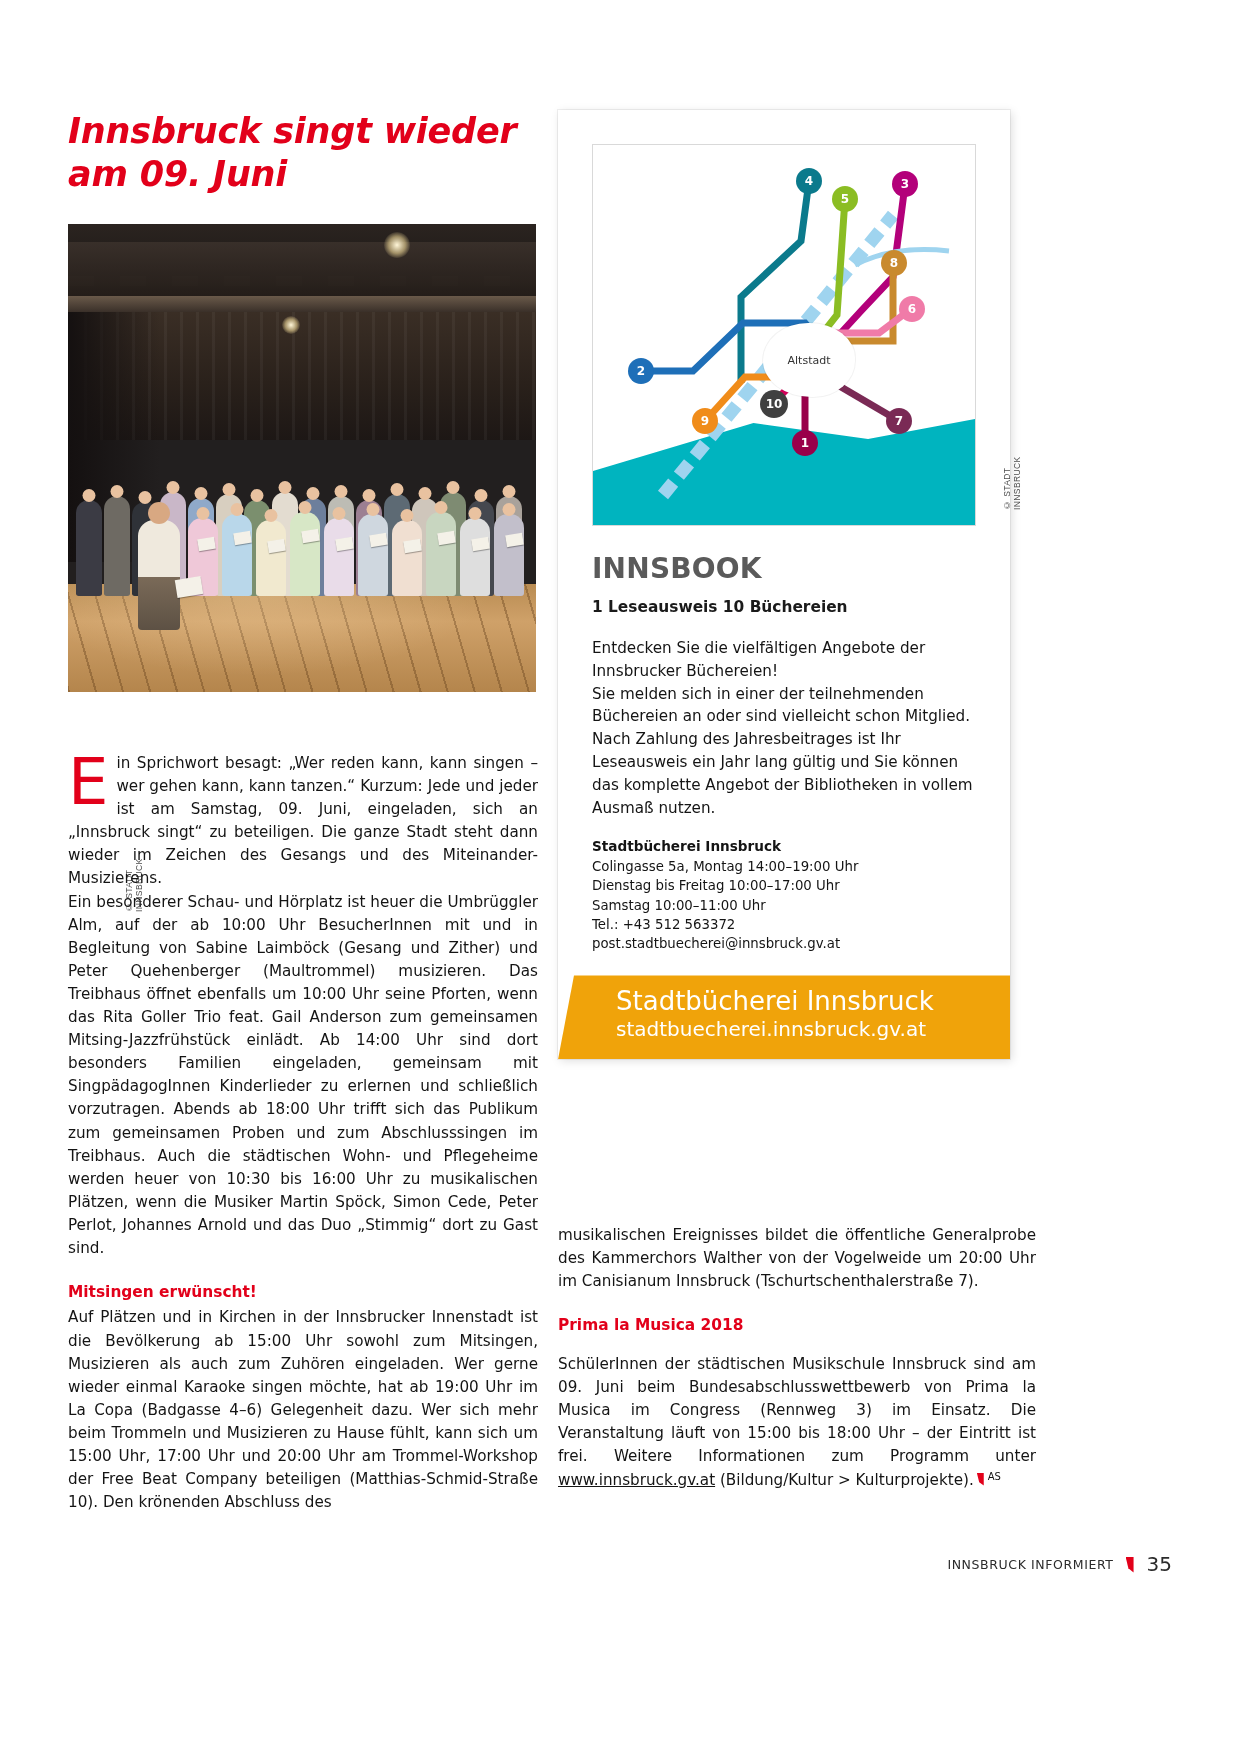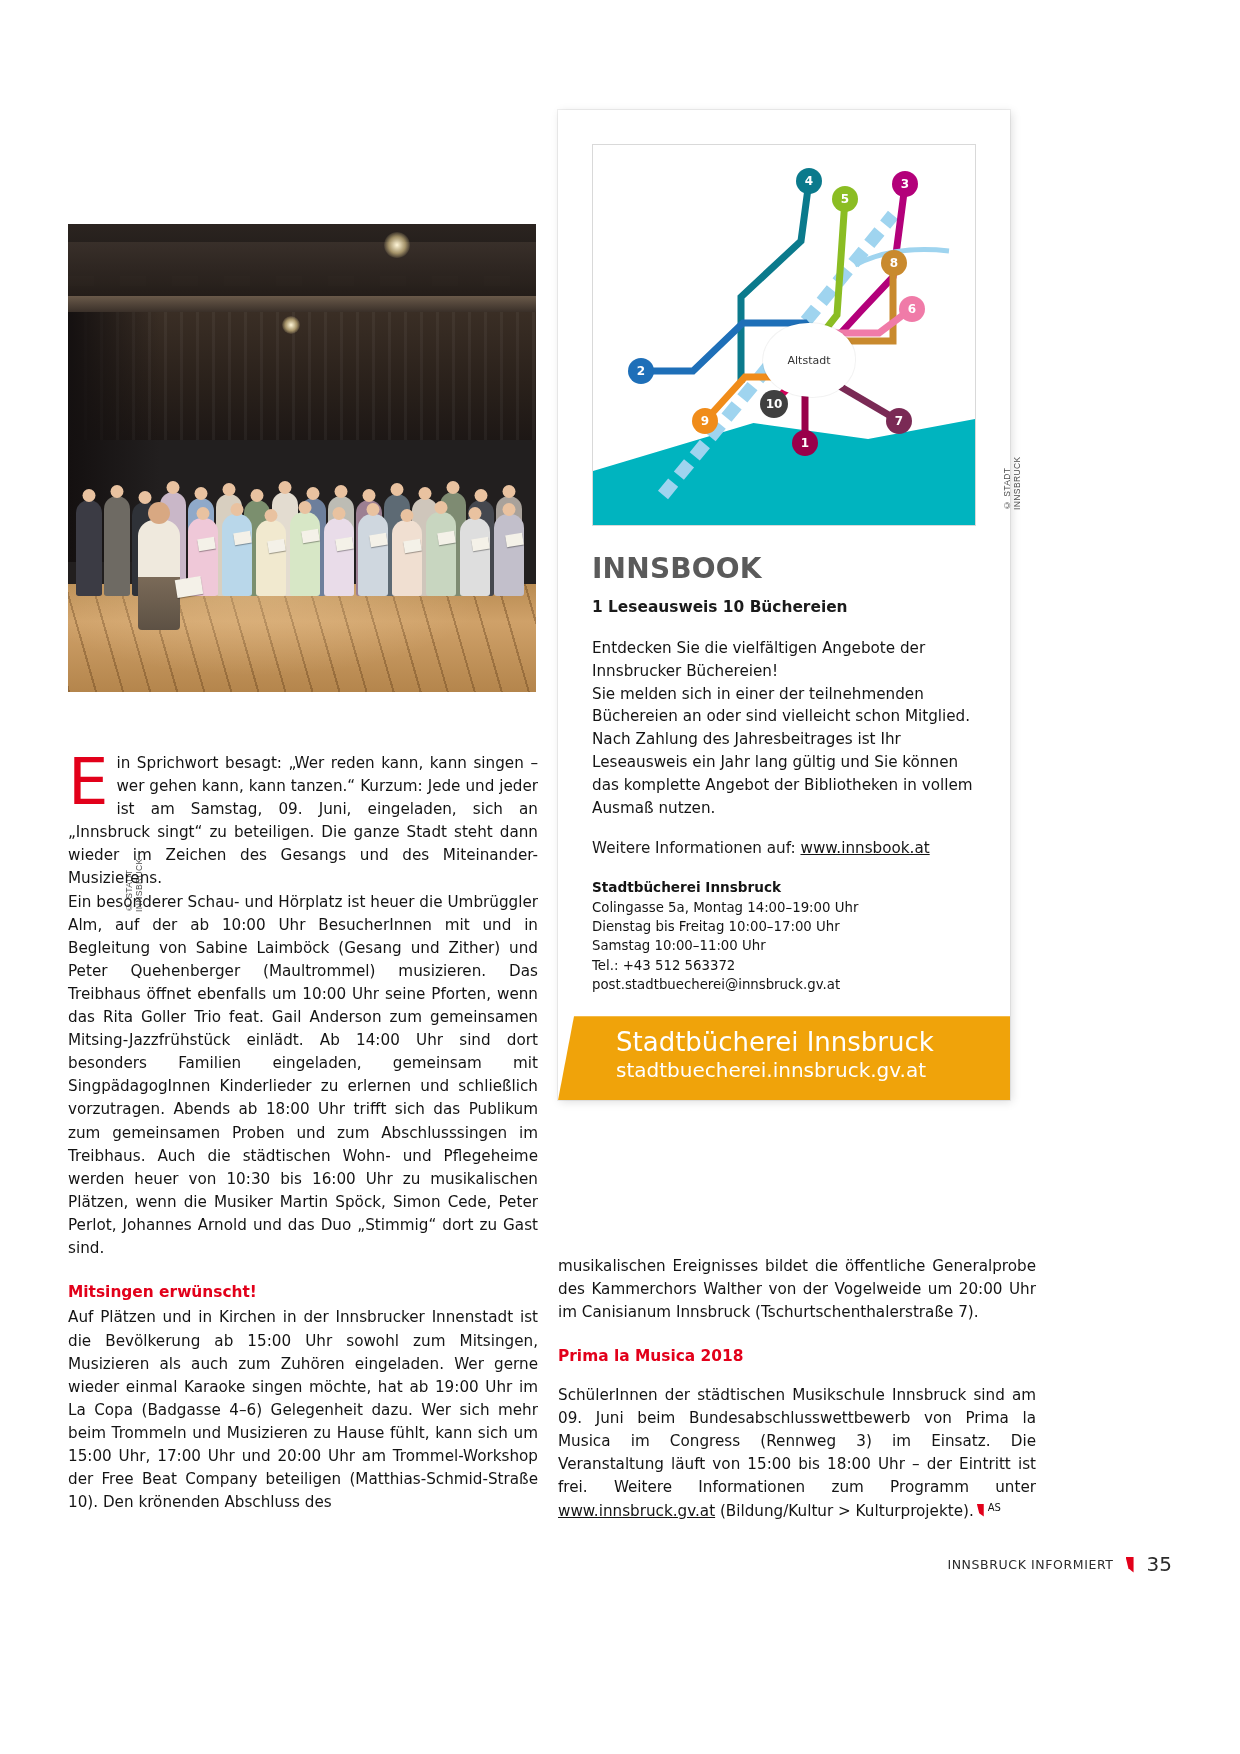--- a/index.html
+++ b/index.html
@@ -290,21 +290,21 @@
     font-family: "DejaVu Sans", sans-serif;
     font-size: 20px;
     color: #ffffff;
     line-height: 1.2;
   }
 
   
   #col-right {
     position: absolute;
     left: 558px;
-    top: 1240px;
+    top: 1209px;
     width: 478px;
     font-family: "DejaVu Sans", sans-serif;
     font-size: 15.2px;
     line-height: 1.52;
     color: #141414;
     text-align: justify;
   }
   #col-right a { color: #141414; }
 
   .redflag {
@@ -339,20 +339,21 @@
   #footer .fnum {
     font-size: 20px;
     color: #2b2b2b;
   }
 </style>
 </head>
 <body>
 
 <div class="page">
 
+  <div id="headline">Innsbruck singt wieder am 09. Juni</div>
 
   <div id="photo-wrap">
     <div id="photo">
       <div class="ph-ceiling"></div>
       <div class="ph-balcony"></div>
       <div class="ph-balcony-rail"></div>
       <div class="ph-wall">
         <div class="ph-wall-slats"></div>
       </div>
       <div class="ph-spot" style="left:316px; top:8px;"></div>
@@ -465,23 +466,20 @@
     </div>
 
     <div id="innsbook-title">INNSBOOK</div>
     <div id="innsbook-sub">1 Leseausweis 10 Büchereien</div>
 
     <div id="innsbook-body">
       <div>Entdecken Sie die vielfältigen Angebote der Innsbrucker Büchereien!</div>
       <div>Sie melden sich in einer der teilnehmenden Büchereien an oder sind vielleicht schon Mitglied. Nach Zahlung des Jahresbeitrages ist Ihr Leseausweis ein Jahr lang gültig und Sie können das komplette Angebot der Bibliotheken in vollem Ausmaß nutzen.</div>
     </div>
 
-    <div id="innsbook-more">
-      <span>Weitere Informationen auf: </span><a href="#" style="text-decoration:underline;">www.innsbook.at</a>
-    </div>
 
     <div id="contact">
       <div class="ct-name">Stadtbücherei Innsbruck</div>
       <div>Colingasse 5a, Montag 14:00–19:00 Uhr</div>
       <div>Dienstag bis Freitag 10:00–17:00 Uhr</div>
       <div>Samstag 10:00–11:00 Uhr</div>
       <div>Tel.: +43 512 563372</div>
       <div>post.stadtbuecherei@innsbruck.gv.at</div>
     </div>
 

